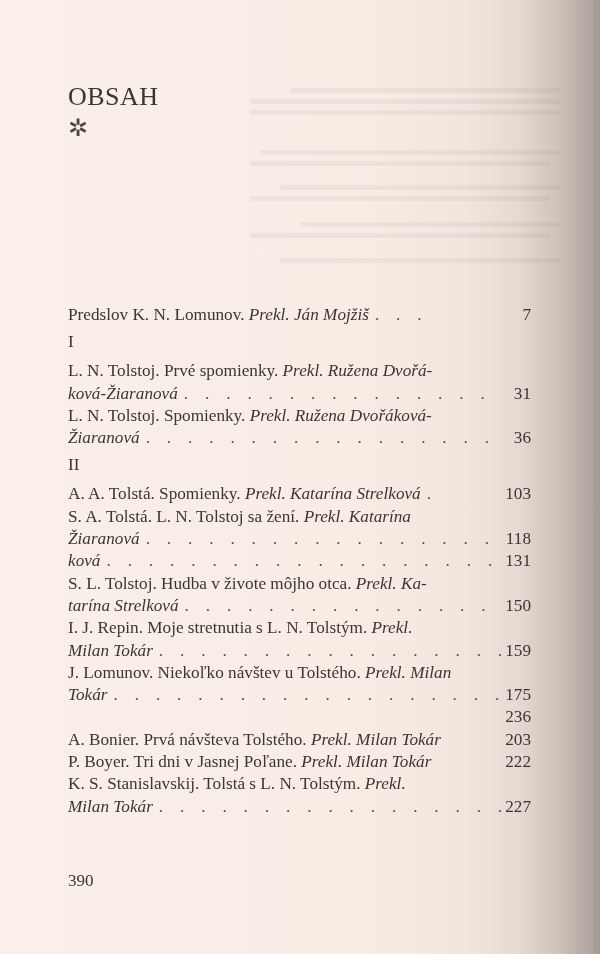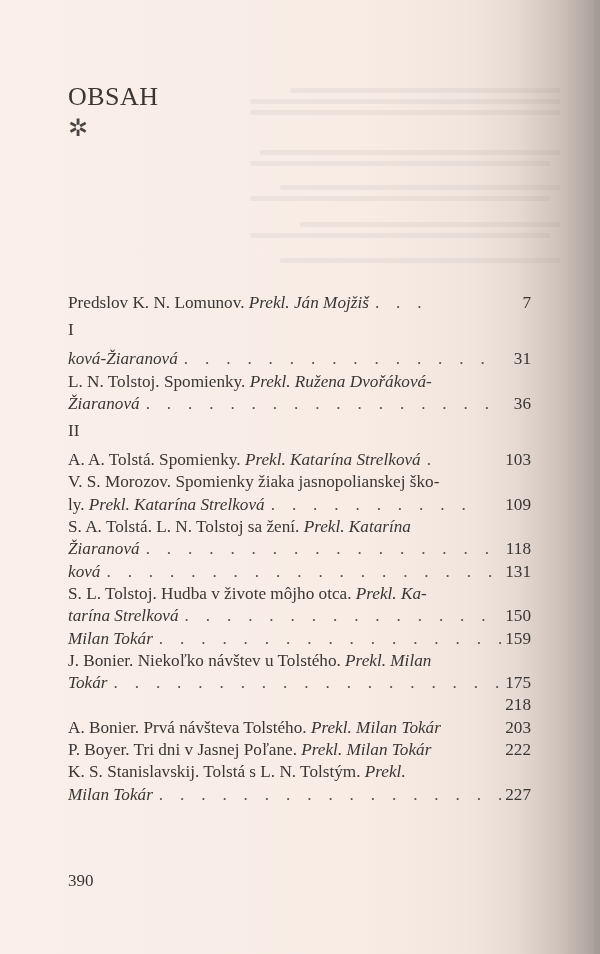--- a/index.html
+++ b/index.html
@@ -16,21 +16,21 @@
     .bleed { position: absolute; left: 0; top: 0; width: 600px; height: 954px; }
     .bleed div { position: absolute; height: 5px; background: rgba(150,140,140,0.10); border-radius: 2px; }
     .heading {
       position: absolute; left: 68px; top: 82px;
       font-size: 26px; letter-spacing: 0.5px; color: #3a3634;
     }
     .ornament {
       position: absolute; left: 68px; top: 116px;
       font-size: 24px; color: #4a4543; line-height: 1;
     }
-    .toc { position: absolute; left: 68px; top: 292px; width: 463px; }
+    .toc { position: absolute; left: 68px; top: 304px; width: 463px; }
     .line {
       position: relative; height: 22.3px; line-height: 22.3px;
       font-size: 17.2px; white-space: nowrap; display: flex;
     }
     .line .txt { flex: 0 0 auto; }
     .line .lead {
       flex: 1 1 auto; overflow: hidden; letter-spacing: 6.3px;
       padding-left: 6px; color: #55504d;
     }
     .line .pg { flex: 0 0 auto; text-align: right; min-width: 26px; padding-left: 4px; }
@@ -65,20 +65,23 @@
   <div class="line">
     <span class="txt"><span>Predslov K. N. Lomunov.</span> <i>Prekl. Ján Mojžiš</i></span>
     <span class="lead">. . .</span>
     <span class="pg">7</span>
   </div>
 
   <div class="sec">I</div>
 
   <div>
     <div class="line">
+        <span class="txt"><span>L. N. Tolstoj. Prvé spomienky. </span><i>Prekl. Ružena Dvořá-</i></span>
+      </div>
+    <div class="line">
       <i class="txt">ková-Žiaranová</i>
       <span class="lead">. . . . . . . . . . . . . . . .</span>
       <span class="pg">31</span>
     </div>
   </div>
 
   <div>
     <div class="line">
         <span class="txt"><span>L. N. Tolstoj. Spomienky. </span><i>Prekl. Ružena Dvořáková-</i></span>
       </div>
@@ -90,30 +93,20 @@
   </div>
 
   <div class="sec">II</div>
 
   <div class="line">
     <span class="txt"><span>A. A. Tolstá. Spomienky. </span><i>Prekl. Katarína Strelková</i></span>
     <span class="lead">.</span>
     <span class="pg">103</span>
   </div>
 
-  <div>
-    <div class="line">
-        <span class="txt">V. S. Morozov. Spomienky žiaka jasnopolianskej ško-</span>
-      </div>
-    <div class="line">
-      <span class="txt"><span>ly. </span><i>Prekl. Katarína Strelková</i></span>
-      <span class="lead">. . . . . . . . . .</span>
-      <span class="pg">109</span>
-    </div>
-  </div>
 
   <div>
     <div class="line">
         <span class="txt"><span>S. A. Tolstá. L. N. Tolstoj sa žení. </span><i>Prekl. Katarína</i></span>
       </div>
     <div class="line">
       <i class="txt">Žiaranová</i>
       <span class="lead">. . . . . . . . . . . . . . . . .</span>
       <span class="pg">118</span>
     </div>
@@ -133,40 +126,43 @@
       </div>
     <div class="line">
       <i class="txt">tarína Strelková</i>
       <span class="lead">. . . . . . . . . . . . . . . .</span>
       <span class="pg">150</span>
     </div>
   </div>
 
   <div>
     <div class="line">
+        <span class="txt"><span>I. J. Repin. Moje stretnutia s L. N. Tolstým. </span><i>Prekl.</i></span>
+      </div>
+    <div class="line">
       <i class="txt">Milan Tokár</i>
       <span class="lead">. . . . . . . . . . . . . . . . .</span>
       <span class="pg">159</span>
     </div>
   </div>
 
   <div>
     <div class="line">
-        <span class="txt"><span>J. Bonier. Niekoľko návštev u Tolstého. </span><i>Prekl. Milan</i></span>
+        <span class="txt"><span>J. Lomunov. Niekoľko návštev u Tolstého. </span><i>Prekl. Milan</i></span>
       </div>
     <div class="line">
       <i class="txt">Tokár</i>
       <span class="lead">. . . . . . . . . . . . . . . . . . .</span>
       <span class="pg">175</span>
     </div>
   </div>
 
   <div class="line">
     <span class="lead"></span>
-    <span class="pg">218</span>
+    <span class="pg">236</span>
   </div>
 
   <div class="line">
     <span class="txt"><span>A. Bonier. Prvá návšteva Tolstého. </span><i>Prekl. Milan Tokár</i></span>
     <span class="lead"></span>
     <span class="pg">203</span>
   </div>
 
   <div class="line">
     <span class="txt"><span>P. Boyer. Tri dni v Jasnej Poľane. </span><i>Prekl. Milan Tokár</i></span>

